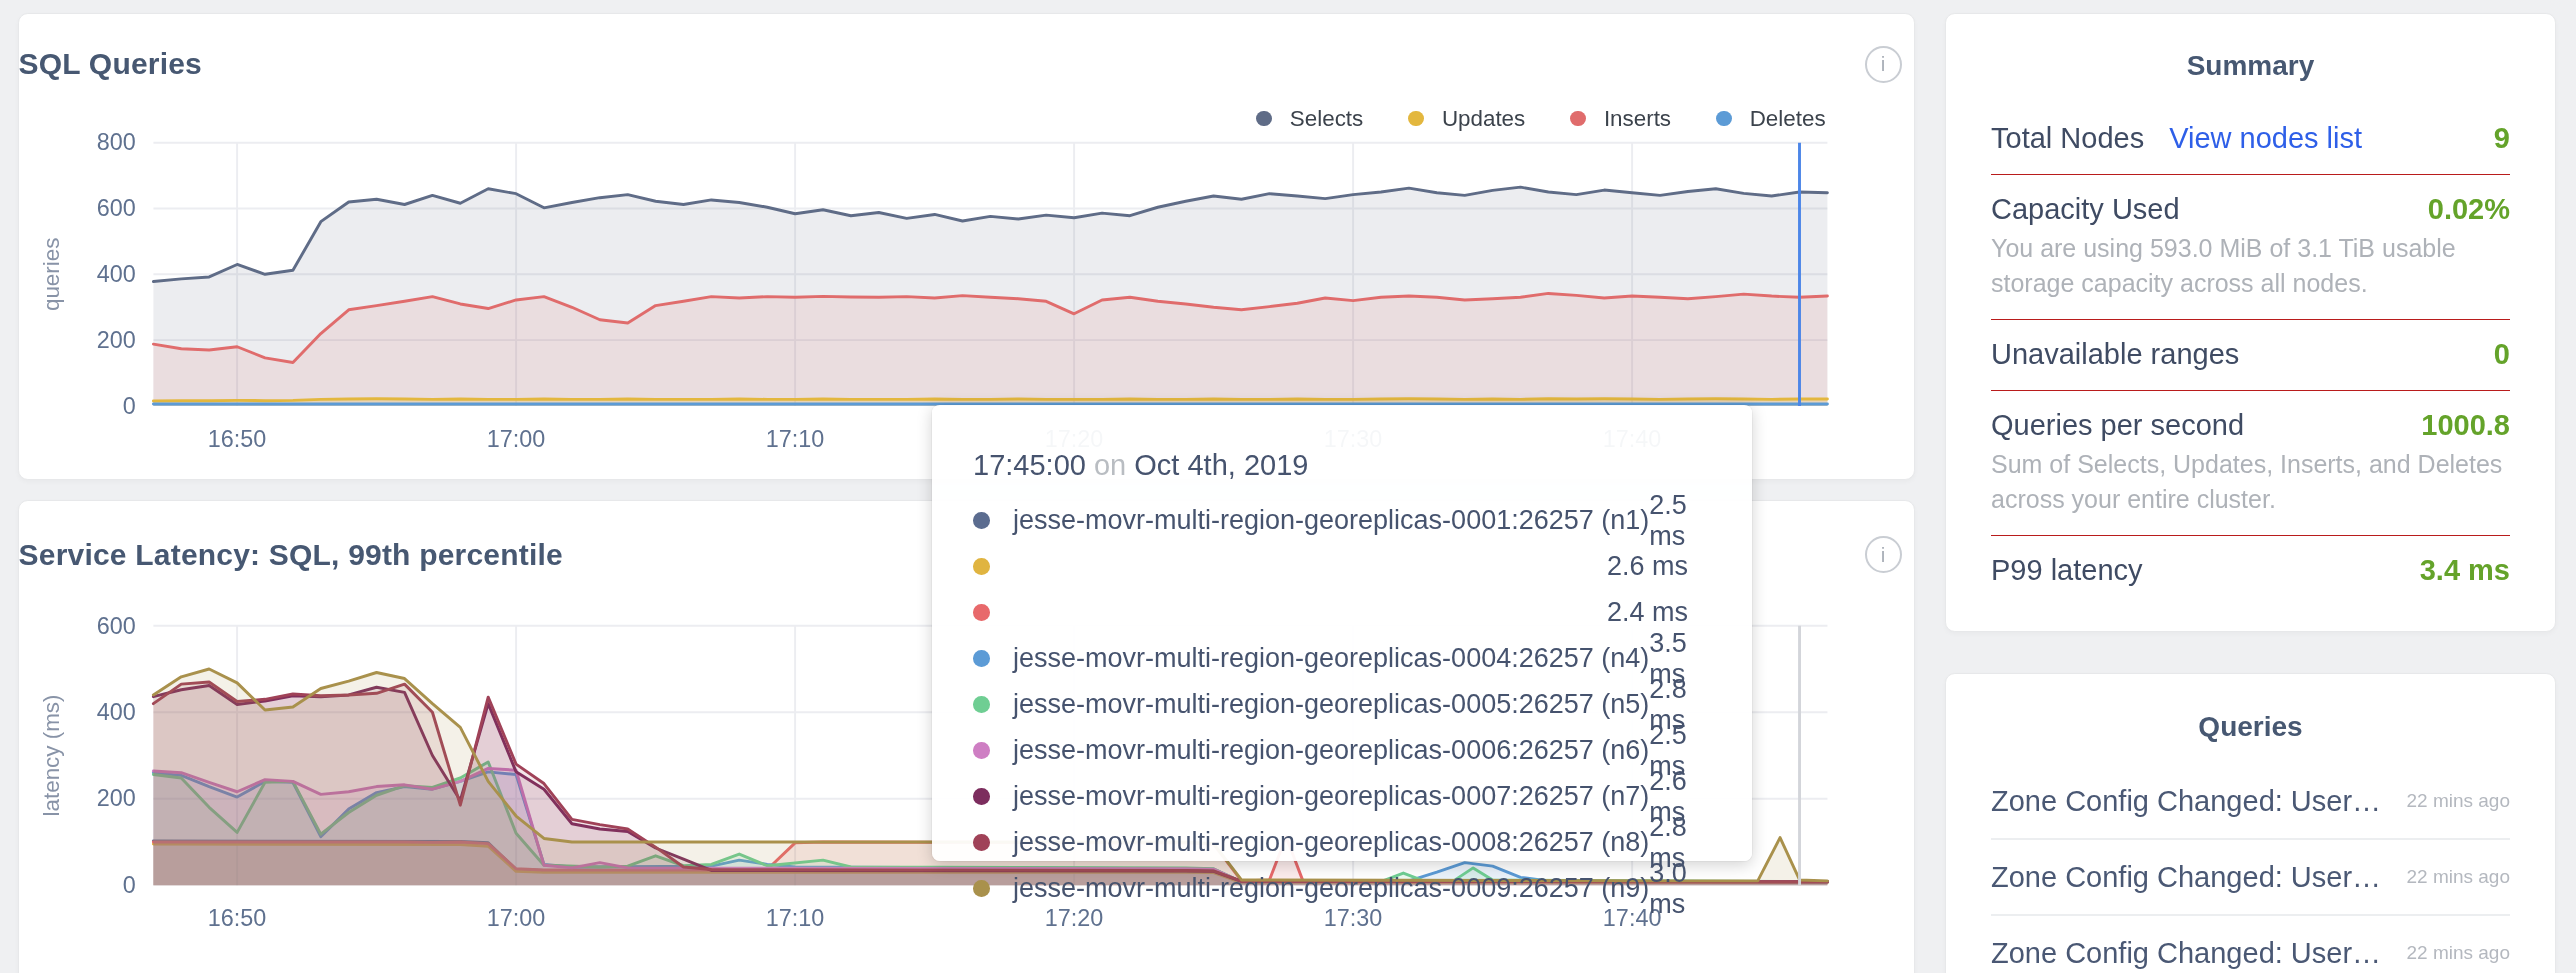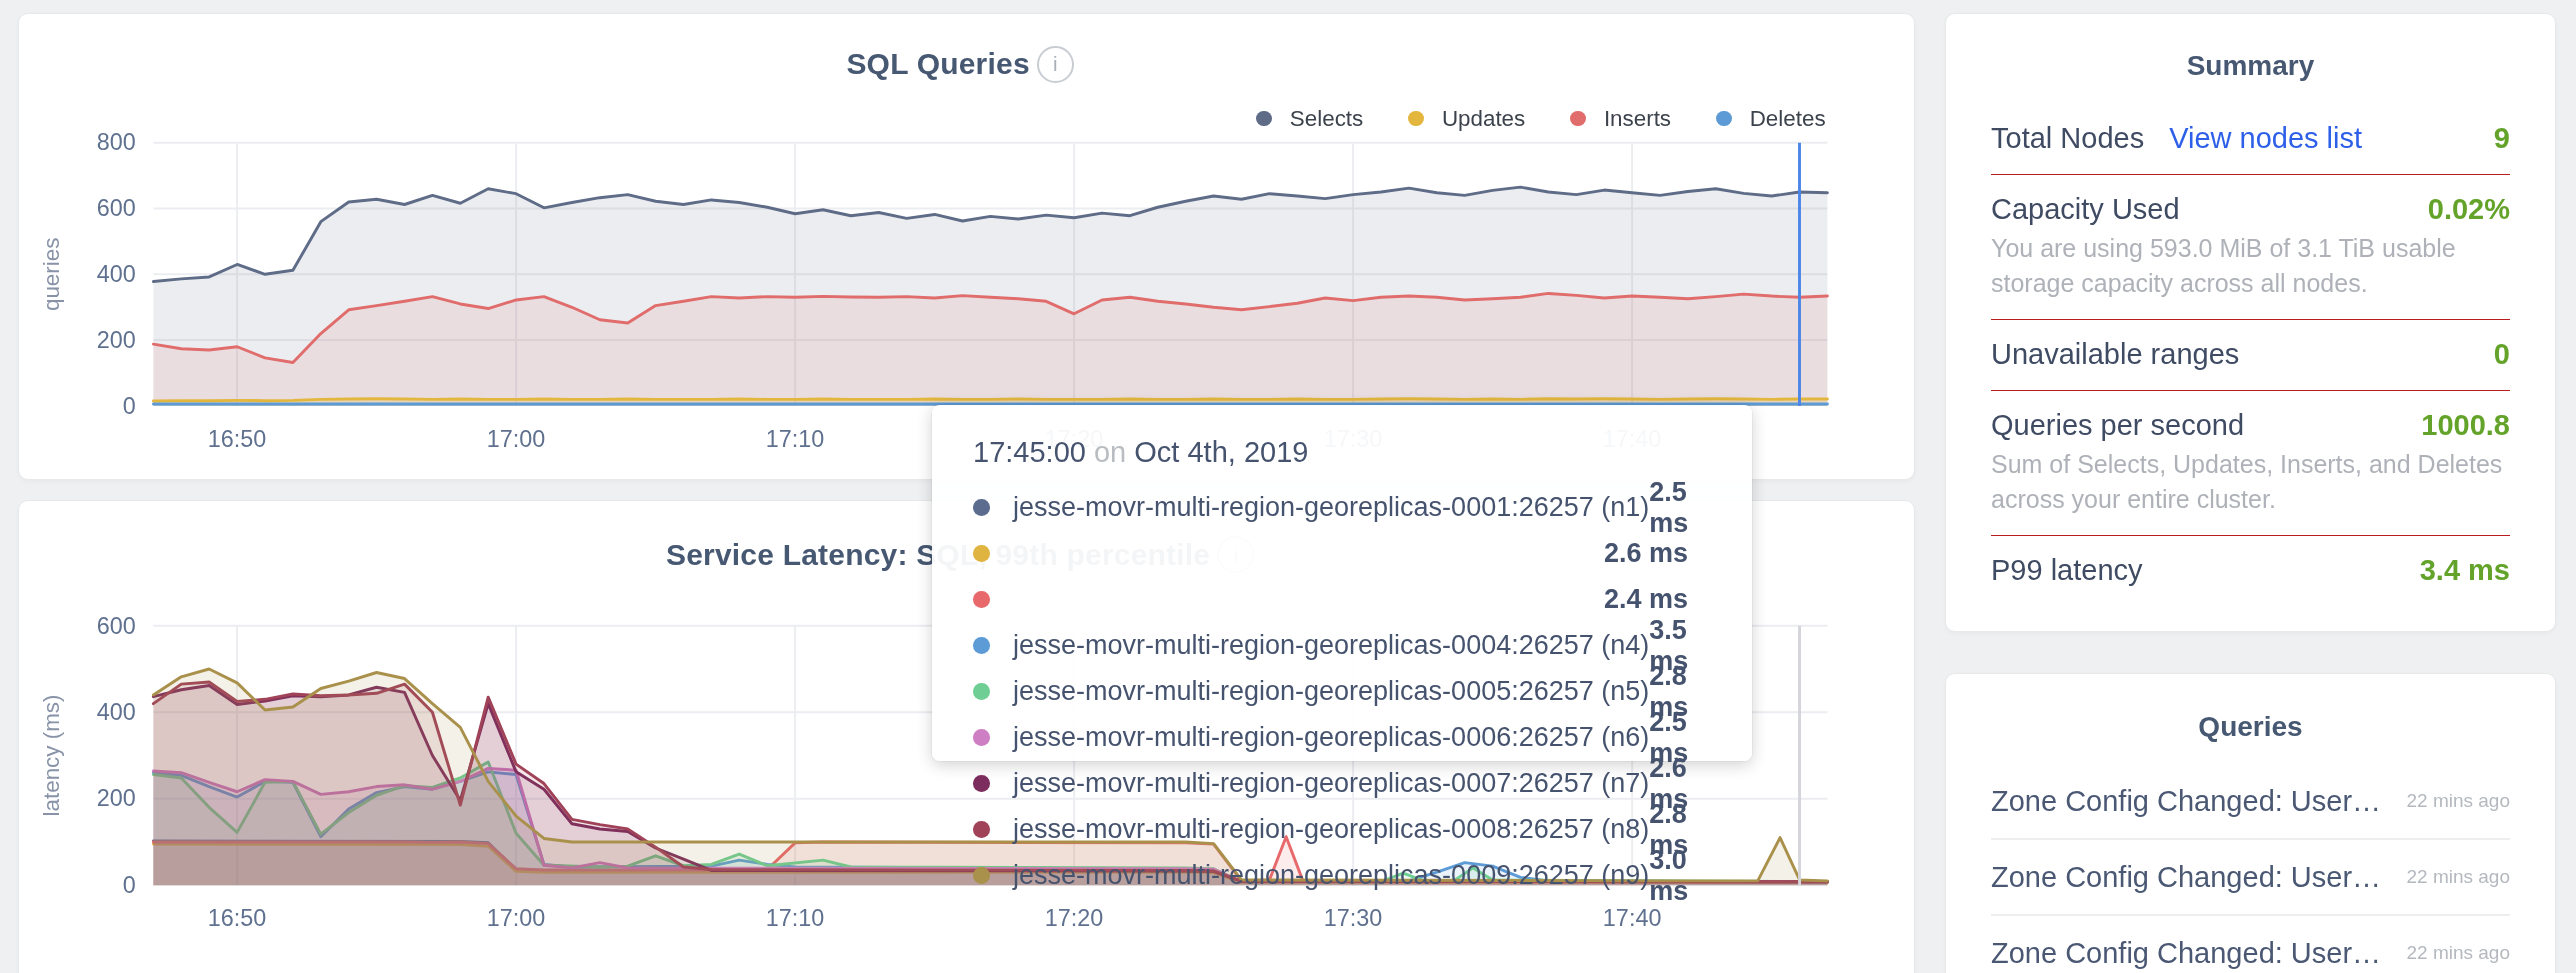--- a/index.html
+++ b/index.html
@@ -9,44 +9,44 @@
   }
   .card{
     position:absolute;background:#ffffff;border:1px solid #e7e8ea;
     border-radius:9.8px;box-shadow:0 2px 4.9px rgba(0,0,0,0.03);box-sizing:border-box;
   }
   #card-sql{left:17.6px;top:12.7px;width:1897px;height:467px}
   #card-latency{left:17.6px;top:500px;width:1897px;height:507px}
   #card-summary{left:1945px;top:12.7px;width:611px;height:619px;padding:29px 45px}
   #card-events{left:1945px;top:673px;width:611px;height:351px;padding:29px 45px}
 
-  .chart-title-row{position:absolute;top:32px;left:0;right:12px;display:flex;justify-content:center;align-items:center;gap:7px;z-index:2}
+  .chart-title-row{position:absolute;top:32px;left:0;right:12px;display:flex;justify-content:space-between;align-items:center;gap:7px;z-index:2}
   .chart-title{font-size:30px;font-weight:700;color:#475872;letter-spacing:0.2px}
   .info-icon{width:33px;height:33px;border:2.9px solid #c9cdd3;border-radius:50%;color:#a9afb8;
     font-size:20.5px;font-weight:400;display:flex;align-items:center;justify-content:center;flex:none}
   .legend{position:absolute;top:92px;right:88px;display:flex;gap:45px;z-index:2}
   .legend-item{display:flex;align-items:center;gap:18px;font-size:22.4px;color:#3c434c;cursor:pointer}
   .legend-dot{width:15.6px;height:15.6px;border-radius:50%;flex:none}
 
   svg.chart{position:absolute;left:0;top:0;display:block}
   text.tick{font-family:"Liberation Sans",sans-serif;font-size:24px;fill:#5f718f}
   text.ylab{font-family:"Liberation Sans",sans-serif;font-size:23px;fill:#8893a7}
 
   #tooltip{
-    position:absolute;left:932px;top:405px;width:820px;height:356px;box-sizing:border-box;
+    position:absolute;left:932px;top:405px;width:820px;height:456px;box-sizing:border-box;
     background:rgba(255,255,255,0.94);border-radius:7.8px;z-index:10;
     box-shadow:0 3.9px 15.6px rgba(0,0,0,0.18),0 0 0 1px rgba(0,0,0,0.03);
-    padding:31px 39px 0 41px;
+    padding:44px 39px 0 41px;
   }
   .tt-header{font-size:29px;color:#46536e;margin-bottom:15.6px}
   .tt-on{color:#b9bdc2}
   .tt-row{display:flex;align-items:center;height:46px;font-size:27px;color:#46536e}
   .tt-dot{width:16.6px;height:16.6px;border-radius:50%;margin-right:23.4px;flex:none}
   .tt-name{white-space:nowrap}
-  .tt-val{margin-left:auto;font-weight:700;margin-right:25px}
+  .tt-val{margin-left:auto;font-weight:400;margin-right:25px}
 
   .panel-title{text-align:center;font-size:28px;font-weight:700;color:#475872;margin:7.8px 0 21.5px}
   .sum-row{border-top:1px solid #b91c1c;padding:18.5px 0}
   .sum-row.first{border-top:none}
   .sum-main{display:flex;align-items:baseline}
   .sum-label{font-size:29px;color:#3f4b63}
   .sum-link{font-size:29px;color:#2e5fe8;margin-left:25px;text-decoration:none;cursor:pointer}
   .sum-value{margin-left:auto;font-size:29px;font-weight:700;color:#64a32a;white-space:nowrap}
   .sum-desc{font-size:25px;color:#aeb2b8;line-height:1.38;margin-top:5px}
 

